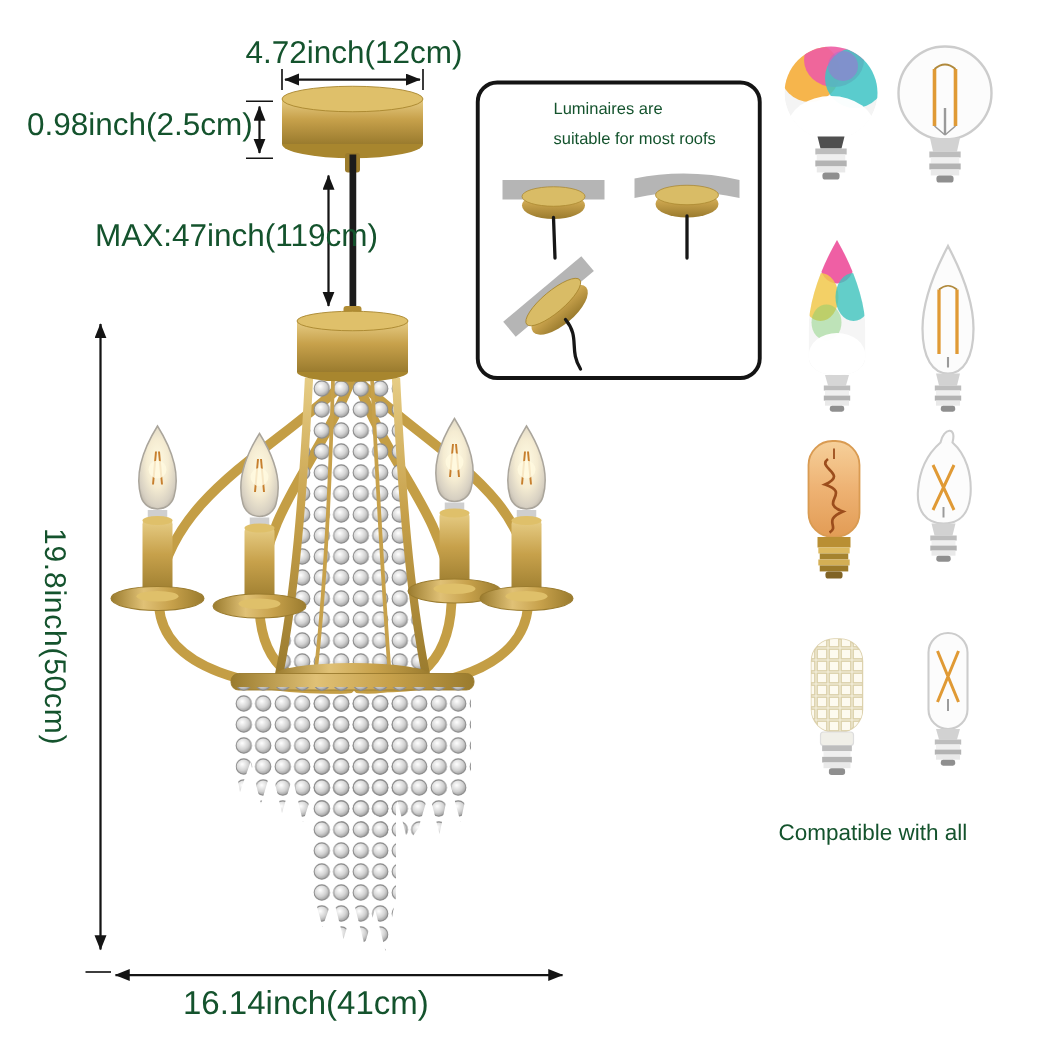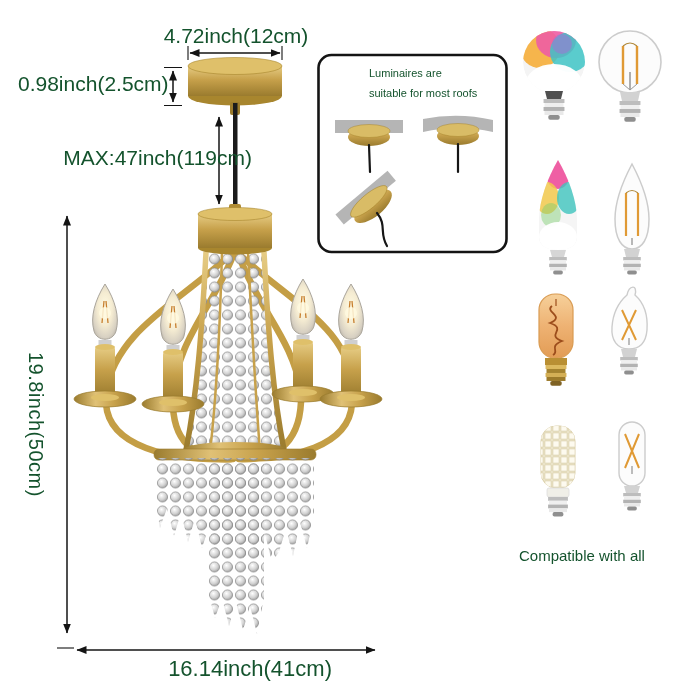--- a/index.html
+++ b/index.html
@@ -257,19 +257,19 @@
         <path d="M624,486 L640,486 L638,493 L626,493 Z" fill="#d2d2d2"></path>
         <use href="#screwS" transform="translate(632,493) scale(0.8)"></use>
       </g>
     </g>
   </svg>
 
   <div class="lbl dim" style="left:156px;top:24px;width:160px;text-align:center;">4.72inch(12cm)</div>
   <div class="lbl dim" style="left:18px;top:72px;width:144px;text-align:right;">0.98inch(2.5cm)</div>
   <div class="lbl dim" style="left:30px;top:146px;width:202px;text-align:right;margin-left:20px;">MAX:47inch(119cm)</div>
   <div class="lbl dim-vert" style="left:24px;top:352px;">19.8inch(50cm)</div>
-  <div class="lbl dim-wide" style="left:122px;top:656px;width:210px;text-align:right;">16.14inch(41cm)</div>
+  <div class="lbl dim-wide" style="left:122px;top:656px;width:210px;text-align:left;">16.14inch(41cm)</div>
 
   <div class="lbl roofline" style="left:333px;top:63px;">Luminaires are</div>
   <div class="lbl roofline" style="left:333px;top:83px;">suitable for most roofs</div>
 
   <div class="lbl note" style="left:519px;top:547px;">Compatible with all</div>
 </div>
 
 </body></html>

